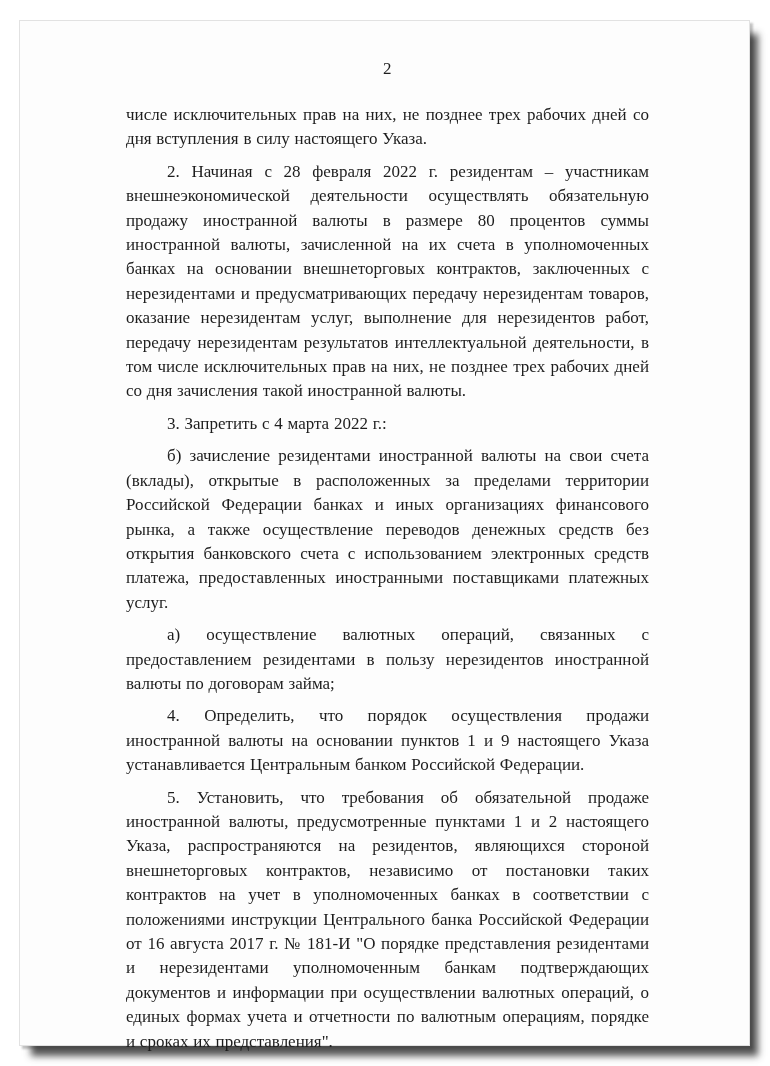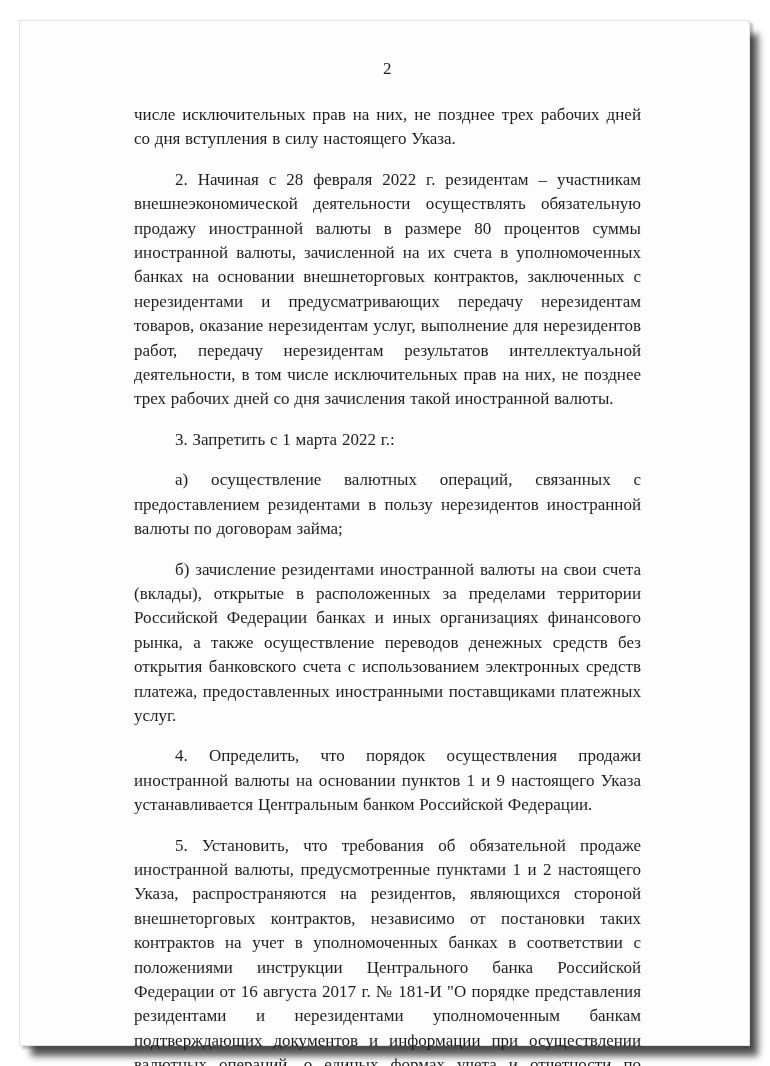--- a/index.html
+++ b/index.html
@@ -32,40 +32,40 @@
     color: #1d1d1d;
   }
   .page-number {
     text-align: center;
     font-size: 17px;
     line-height: 24px;
     margin-bottom: 22px;
     letter-spacing: 0.5px;
   }
   .body-text p {
-    margin: 16px;
+    margin: 8px;
     font-size: 17px;
     line-height: 24.4px;
     text-align: justify;
     text-indent: 41px;
     word-spacing: 0.5px;
   }
   .body-text p.no-indent {
     text-indent: 0;
   }
 </style>
 </head>
 <body>
 
 <div class="canvas">
   <div class="page">
     <div class="page-number">2</div>
     <div class="body-text">
       <p class="no-indent">числе исключительных прав на них, не позднее трех рабочих дней со дня вступления в силу настоящего Указа.</p>
       <p>2. Начиная с 28 февраля 2022 г. резидентам – участникам внешнеэкономической деятельности осуществлять обязательную продажу иностранной валюты в размере 80 процентов суммы иностранной валюты, зачисленной на их счета в уполномоченных банках на основании внешнеторговых контрактов, заключенных с нерезидентами и предусматривающих передачу нерезидентам товаров, оказание нерезидентам услуг, выполнение для нерезидентов работ, передачу нерезидентам результатов интеллектуальной деятельности, в том числе исключительных прав на них, не позднее трех рабочих дней со дня зачисления такой иностранной валюты.</p>
-      <p>3. Запретить с 1 марта 2022 г.:</p>
+      <p>3. Запретить с 4 марта 2022 г.:</p>
+      <p>б) зачисление резидентами иностранной валюты на свои счета (вклады), открытые в расположенных за пределами территории Российской Федерации банках и иных организациях финансового рынка, а также осуществление переводов денежных средств без открытия банковского счета с использованием электронных средств платежа, предоставленных иностранными поставщиками платежных услуг.</p>
       <p>а) осуществление валютных операций, связанных с предоставлением резидентами в пользу нерезидентов иностранной валюты по договорам займа;</p>
-      <p>б) зачисление резидентами иностранной валюты на свои счета (вклады), открытые в расположенных за пределами территории Российской Федерации банках и иных организациях финансового рынка, а также осуществление переводов денежных средств без открытия банковского счета с использованием электронных средств платежа, предоставленных иностранными поставщиками платежных услуг.</p>
       <p>4. Определить, что порядок осуществления продажи иностранной валюты на основании пунктов 1 и 9 настоящего Указа устанавливается Центральным банком Российской Федерации.</p>
       <p>5. Установить, что требования об обязательной продаже иностранной валюты, предусмотренные пунктами 1 и 2 настоящего Указа, распространяются на резидентов, являющихся стороной внешнеторговых контрактов, независимо от постановки таких контрактов на учет в уполномоченных банках в соответствии с положениями инструкции Центрального банка Российской Федерации от 16 августа 2017 г. № 181-И "О порядке представления резидентами и нерезидентами уполномоченным банкам подтверждающих документов и информации при осуществлении валютных операций, о единых формах учета и отчетности по валютным операциям, порядке и сроках их представления".</p>
     </div>
   </div>
 </div>
 
 </body></html>

